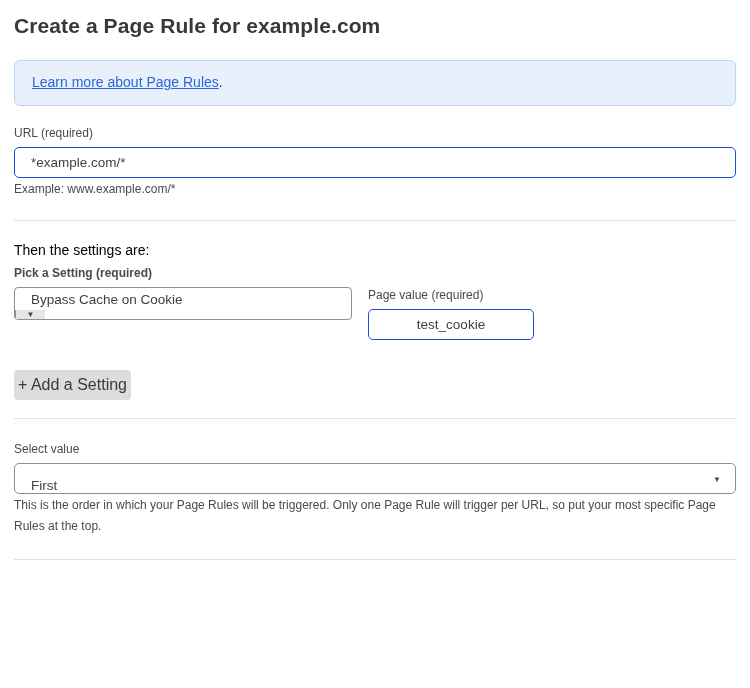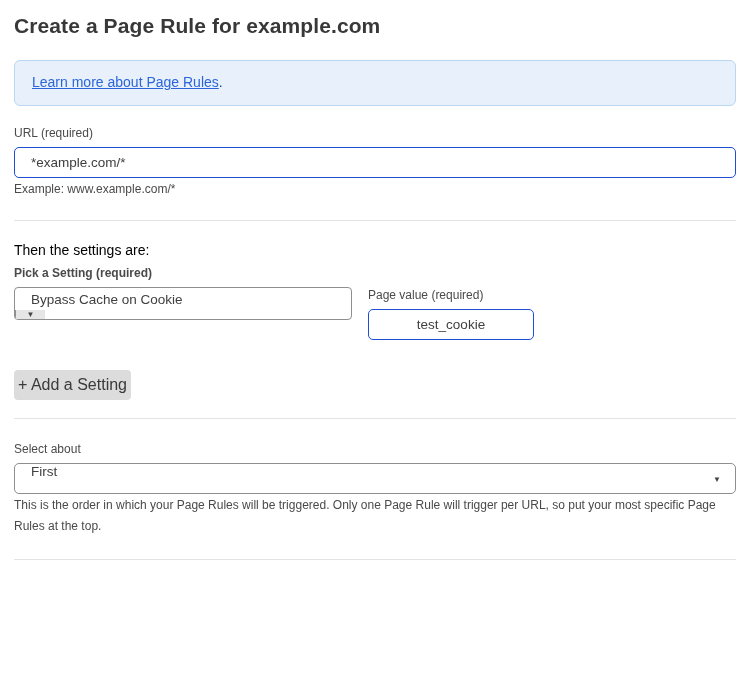--- a/index.html
+++ b/index.html
@@ -127,21 +127,21 @@
   .add-setting-btn { margin-top: 30px; }
 
   .order-select {
     position: relative;
     width: 100%;
     height: 31px;
     border: 1px solid #8f8f8f;
     border-radius: 5px;
     background: #ffffff;
     display: flex;
-    align-items: flex-start;
+    align-items: flex-end;
     padding: 0 16px;
     font-size: 13.5px;
     color: #404040;
     cursor: pointer;
     margin-top: 6px;
   }
   .order-select .order-arrow {
     position: absolute;
     right: 14px;
     top: 50%;
@@ -183,21 +183,21 @@
       <div class="field-label" style="margin-top:22px;">Page value (required)</div>
       <input class="text-input value-input" type="text" value="test_cookie" style="">
     </div>
   </div>
 
   <button class="btn btn-gray add-setting-btn">+ Add a Setting</button>
 
   <hr class="divider" style="margin-top:18px;">
 
 
-  <div class="field-label" style="margin-top:23px;">Select about</div>
+  <div class="field-label" style="margin-top:23px;">Select value</div>
   <div class="order-select">
     <span>First</span>
     <span class="order-arrow">▼</span>
   </div>
   <div class="helper-text">This is the order in which your Page Rules will be triggered. Only one Page Rule will trigger per URL, so put your most specific Page Rules at the top.</div>
 
   <hr class="divider" style="margin-top:22px;">
 
   
 

